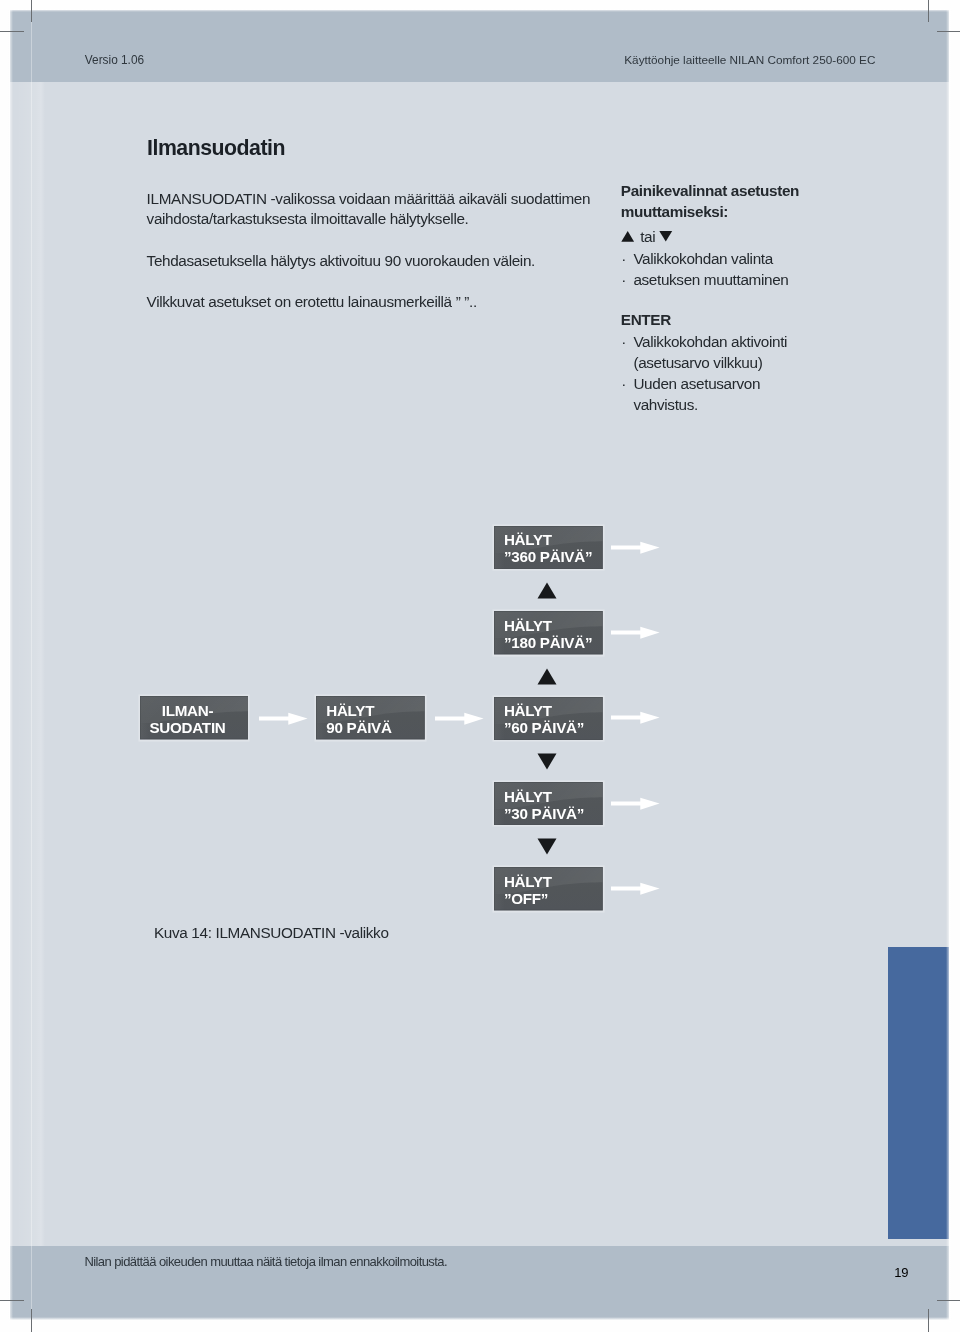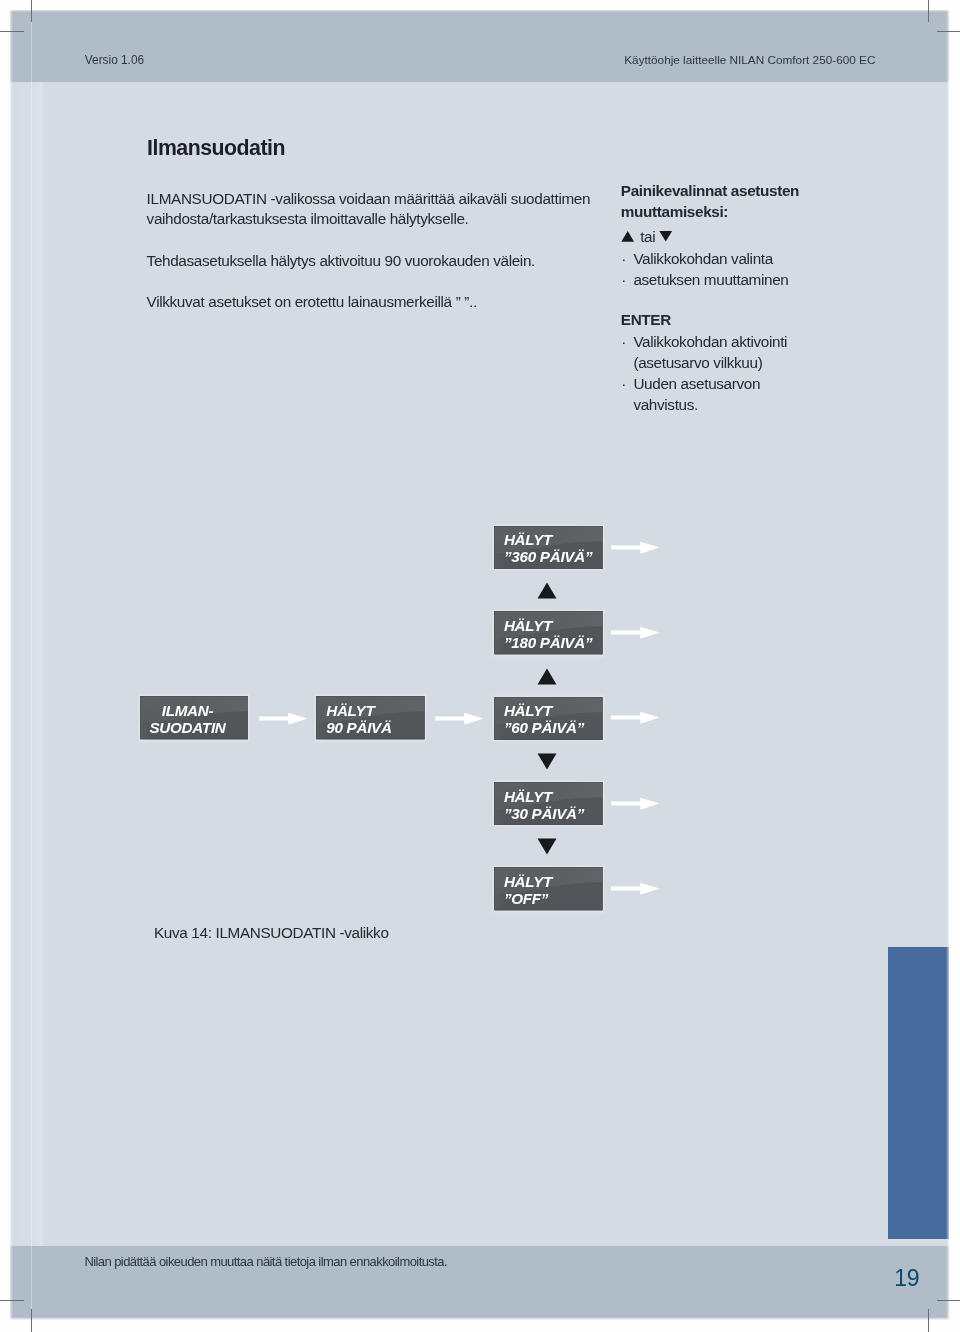--- a/index.html
+++ b/index.html
@@ -42,21 +42,21 @@
     background:linear-gradient(to top,rgba(254,254,254,1) 20%,rgba(254,254,254,0));}
 
   
   .header{position:absolute;left:0;top:0;width:939px;height:72px;background:#b0bcc8;}
   .hl{position:absolute;left:74.8px;top:42.5px;font-size:11.85px;color:#2f373e;}
   .hr{position:absolute;left:605.4px;top:42.5px;font-size:11.78px;color:#2f373e;width:260px;text-align:right;white-space:nowrap;}
 
   
   .footer{position:absolute;left:0;top:1236px;width:939px;height:74px;background:#b0bcc8;}
   .fl{position:absolute;left:74.4px;top:8.4px;font-size:13px;letter-spacing:-0.57px;color:#2f373e;}
-  .fr{position:absolute;left:884.3px;top:18.5px;font-size:23px;letter-spacing:-0.3px;color:#0c4a6e;}
+  .fr{position:absolute;left:884.3px;top:18.5px;font-size:13px;letter-spacing:-0.3px;color:#000000;}
 
   
   .blueblock{position:absolute;left:877.5px;top:937px;width:61px;height:292px;background:#46699e;}
 
   
   .h1{position:absolute;left:137.1px;top:125.6px;font-size:21.3px;font-weight:bold;
       letter-spacing:-0.5px;color:#1b2026;}
 
   .col-left{position:absolute;left:136.6px;top:178.5px;width:460px;
             font-size:15.3px;letter-spacing:-0.35px;line-height:20.4px;color:#24292e;}
@@ -72,21 +72,21 @@
   .col-right .blank{height:19.4px;}
   .col-right ul.enter-list{position:relative;top:1.4px;}
   .col-right .halfblank{height:4.6px;}
   .keyrow{height:22.1px;position:relative;}
   .keyrow svg{position:absolute;}
   .keyrow .kw{position:absolute;left:19.4px;top:0;}
 
   
   .diagram{position:absolute;left:0;top:0;width:939px;height:1310px;}
   .node{position:absolute;width:108.8px;height:43.4px;
-        box-shadow:0 0 0 1.6px rgba(255,255,255,0.26);font-style:italic;}
+        box-shadow:0 0 0 1.6px rgba(255,255,255,0.26);}
   .node svg{position:absolute;left:0;top:0;}
   .node .lbl{position:absolute;left:9.9px;top:6.6px;font-size:15.2px;font-weight:bold;
              letter-spacing:-0.25px;color:#fff;line-height:16.9px;white-space:nowrap;
 }
   .caption{position:absolute;left:144px;top:914px;font-size:15.3px;letter-spacing:-0.35px;color:#24292e;}
 </style>
 </head>
 <body>
 
 <div class="sheet">

